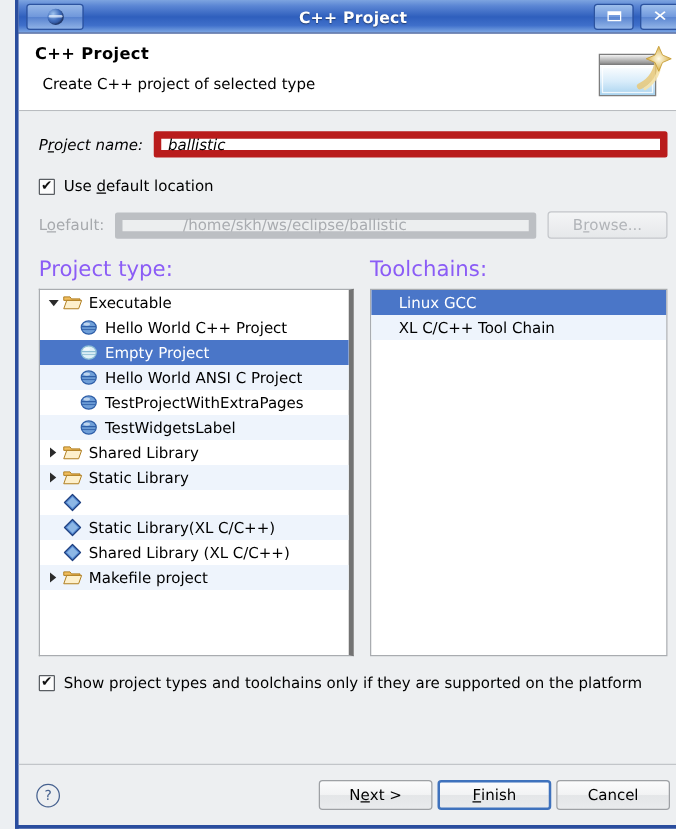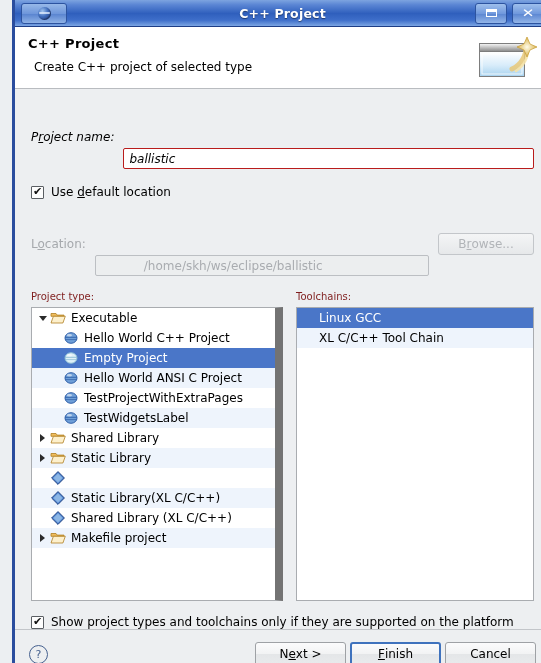--- a/index.html
+++ b/index.html
@@ -144,27 +144,26 @@
     color: #000;
     white-space: nowrap;
   }
   .mn { text-decoration: underline; }
   .textfield {
     flex: 1 1 auto;
     margin-left: 9px;
     height: 21px;
     box-sizing: border-box;
     background: #ffffff;
-    border: 1px solid #b91c1c;
+    border: 6px solid #b91c1c;
     border-radius: 2px;
     padding: 0 5px;
     display: flex; align-items: center;
     font-size: 12px;
     color: #000;
-    margin-top: 43px;
   }
 
   .row-check {
     margin-top: 16px;
     display: flex; align-items: center;
   }
   .cbox {
     width: 13px; height: 13px;
     box-sizing: border-box;
     border: 1px solid #5a5e63;
@@ -206,33 +205,33 @@
   
   .panes {
     margin-top: 15px;
     display: flex;
     gap: 13px;
   }
   .pane { display: flex; flex-direction: column; }
   .pane-left  { width: 252px; flex: 0 0 252px; }
   .pane-right { flex: 1 1 auto; }
   .pane-label {
-    font-size: 10px;
-    color: #7f1d1d;
+    font-size: 17px;
+    color: #8b5cf6;
     margin-bottom: 5px;
   }
   .listbox {
     height: 294px;
     box-sizing: border-box;
     background: #ffffff;
     border: 1px solid #a9acb0;
     overflow: hidden;
     position: relative;
   }
-  .listbox.left { border-right: 8px solid #737373; }
+  .listbox.left { border-right: 4px solid #737373; }
 
   .trow {
     height: 20px;
     display: flex;
     align-items: center;
     font-size: 12px;
     color: #000;
     padding-left: 4px;
     box-sizing: border-box;
     white-space: nowrap;
@@ -372,21 +371,21 @@
     </div>
 
     <div class="row-check">
       <span class="cbox">
         <span class="tick">✔</span>
       </span>
       <span class="label"><span>Use </span><span class="mn">d</span><span>efault location</span></span>
     </div>
 
     <div class="row-location">
-      <span class="label disabled"><span>L</span><span class="mn">o</span><span>cation:</span></span>
+      <span class="label disabled"><span>L</span><span class="mn">o</span><span>efault:</span></span>
       <div class="textfield disabled">
         <span>/home/skh/ws/eclipse/ballistic</span>
       </div>
       <div class="btn-browse">
           <span>B</span>
           <span class="mn">r</span>
           <span>owse...</span>
         </div>
     </div>
 

